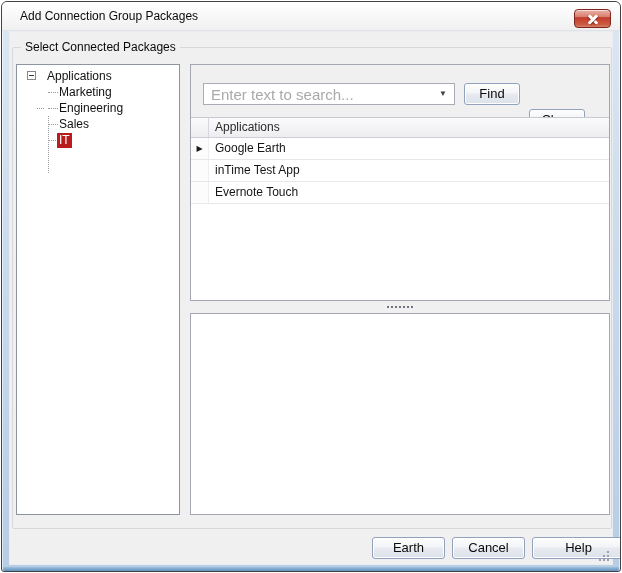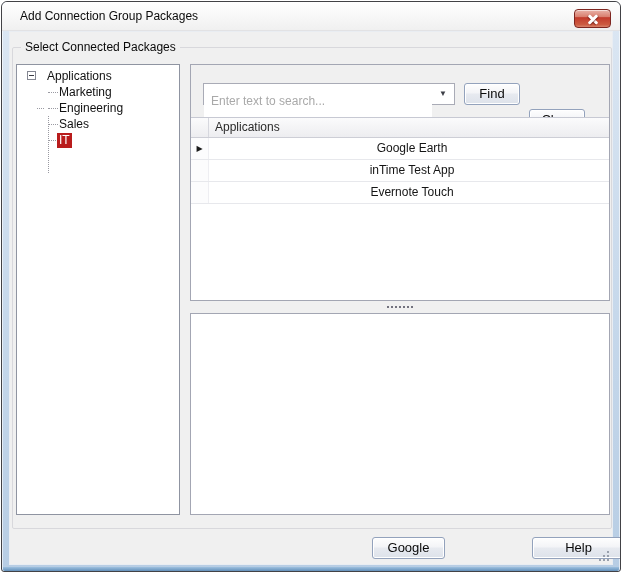--- a/index.html
+++ b/index.html
@@ -68,22 +68,22 @@
   
   .pkg-panel{
     position:absolute; left:180px; top:32px; width:420px; height:237px;
     background:#f0f0f0; border:1px solid #a3a6b3;
   }
   .search-combo{
     position:absolute; left:12px; top:18px; width:252px; height:22px;
     background:#fff; border:1px solid #a9abb6;
   }
   .search-input{
-    position:absolute; left:0; top:0; width:228px; height:34px; border:0; outline:none;
-    padding:0 0 0 7px; font-family:"Liberation Sans", sans-serif; font-size:12px; color:#222;
+    position:absolute; left:0; top:0; width:228px; height:20px; border:0; outline:none;
+    padding:0 0 0 7px; font-family:"Liberation Sans", sans-serif; font-size:15px; color:#222;
   }
   .search-input::placeholder{ color:#a9a9a9; opacity:1; }
   .combo-arrow{ position:absolute; right:7px; top:6px; font-size:8px; color:#3c3e46; line-height:8px; cursor:pointer; }
 
   .btn{
     position:absolute; height:22px; border:1px solid #93a2bc; border-radius:3px;
     background:linear-gradient(#fefefe 0%,#f3f4f7 45%,#e7eaf0 50%,#dde2ea 100%);
     box-shadow: inset 0 0 0 1px #fff;
     font-family:"Liberation Sans", sans-serif; font-size:13px; color:#0a0a0a;
     text-align:center; line-height:20px; cursor:pointer;
@@ -97,21 +97,21 @@
   }
   .grid-header{ display:flex; height:20px; background:linear-gradient(#fbfbfc,#ededf0);
     border-bottom:1px solid #cdced6; font-size:12px; color:#2a2a2a; }
   .gh-indicator{ width:18px; border-right:1px solid #d6d7de; }
   .gh-col{ flex:1; padding-left:6px; line-height:19px; }
   .grid-row{ display:flex; height:22px; border-bottom:1px solid #e7e8ec; background:#fff;
     font-size:12px; color:#151515; cursor:default; }
   .gr-indicator{ width:18px; border-right:1px solid #eeeef2; background:#fcfcfd;
     display:flex; align-items:center; justify-content:center; }
   .row-arrow{ font-size:8px; color:#1a1a1a; line-height:8px; }
-  .gr-cell{ flex:1; padding-left:6px; line-height:21px;text-align:center; }
+  .gr-cell{ flex:1; padding-left:6px; line-height:21px; }
 
   .splitter{ position:absolute; left:180px; top:269px; width:420px; height:12px; cursor:row-resize; }
   .splitter-grip{ position:absolute; left:50%; top:5px; width:26px; height:0; transform:translateX(-50%);
     border-top:2px dotted #72727e; }
 
   .bottom-panel{
     position:absolute; left:180px; top:281px; width:420px; height:202px;
     background:#fff; border:1px solid #a3a6b3;
   }
 
@@ -202,18 +202,19 @@
         </div>
       </div>
     </div>
 
     <div class="splitter">
       <span class="splitter-grip"></span>
     </div>
 
     <div class="bottom-panel"></div>
 
-    <div class="btn btn-apply">Google</div>
+    <div class="btn btn-apply">Earth</div>
+    <div class="btn btn-cancel">Cancel</div>
     <div class="btn btn-help">Help</div>
 
     <div class="resize-grip"></div>
   </div>
 </div>
 
 </body></html>

